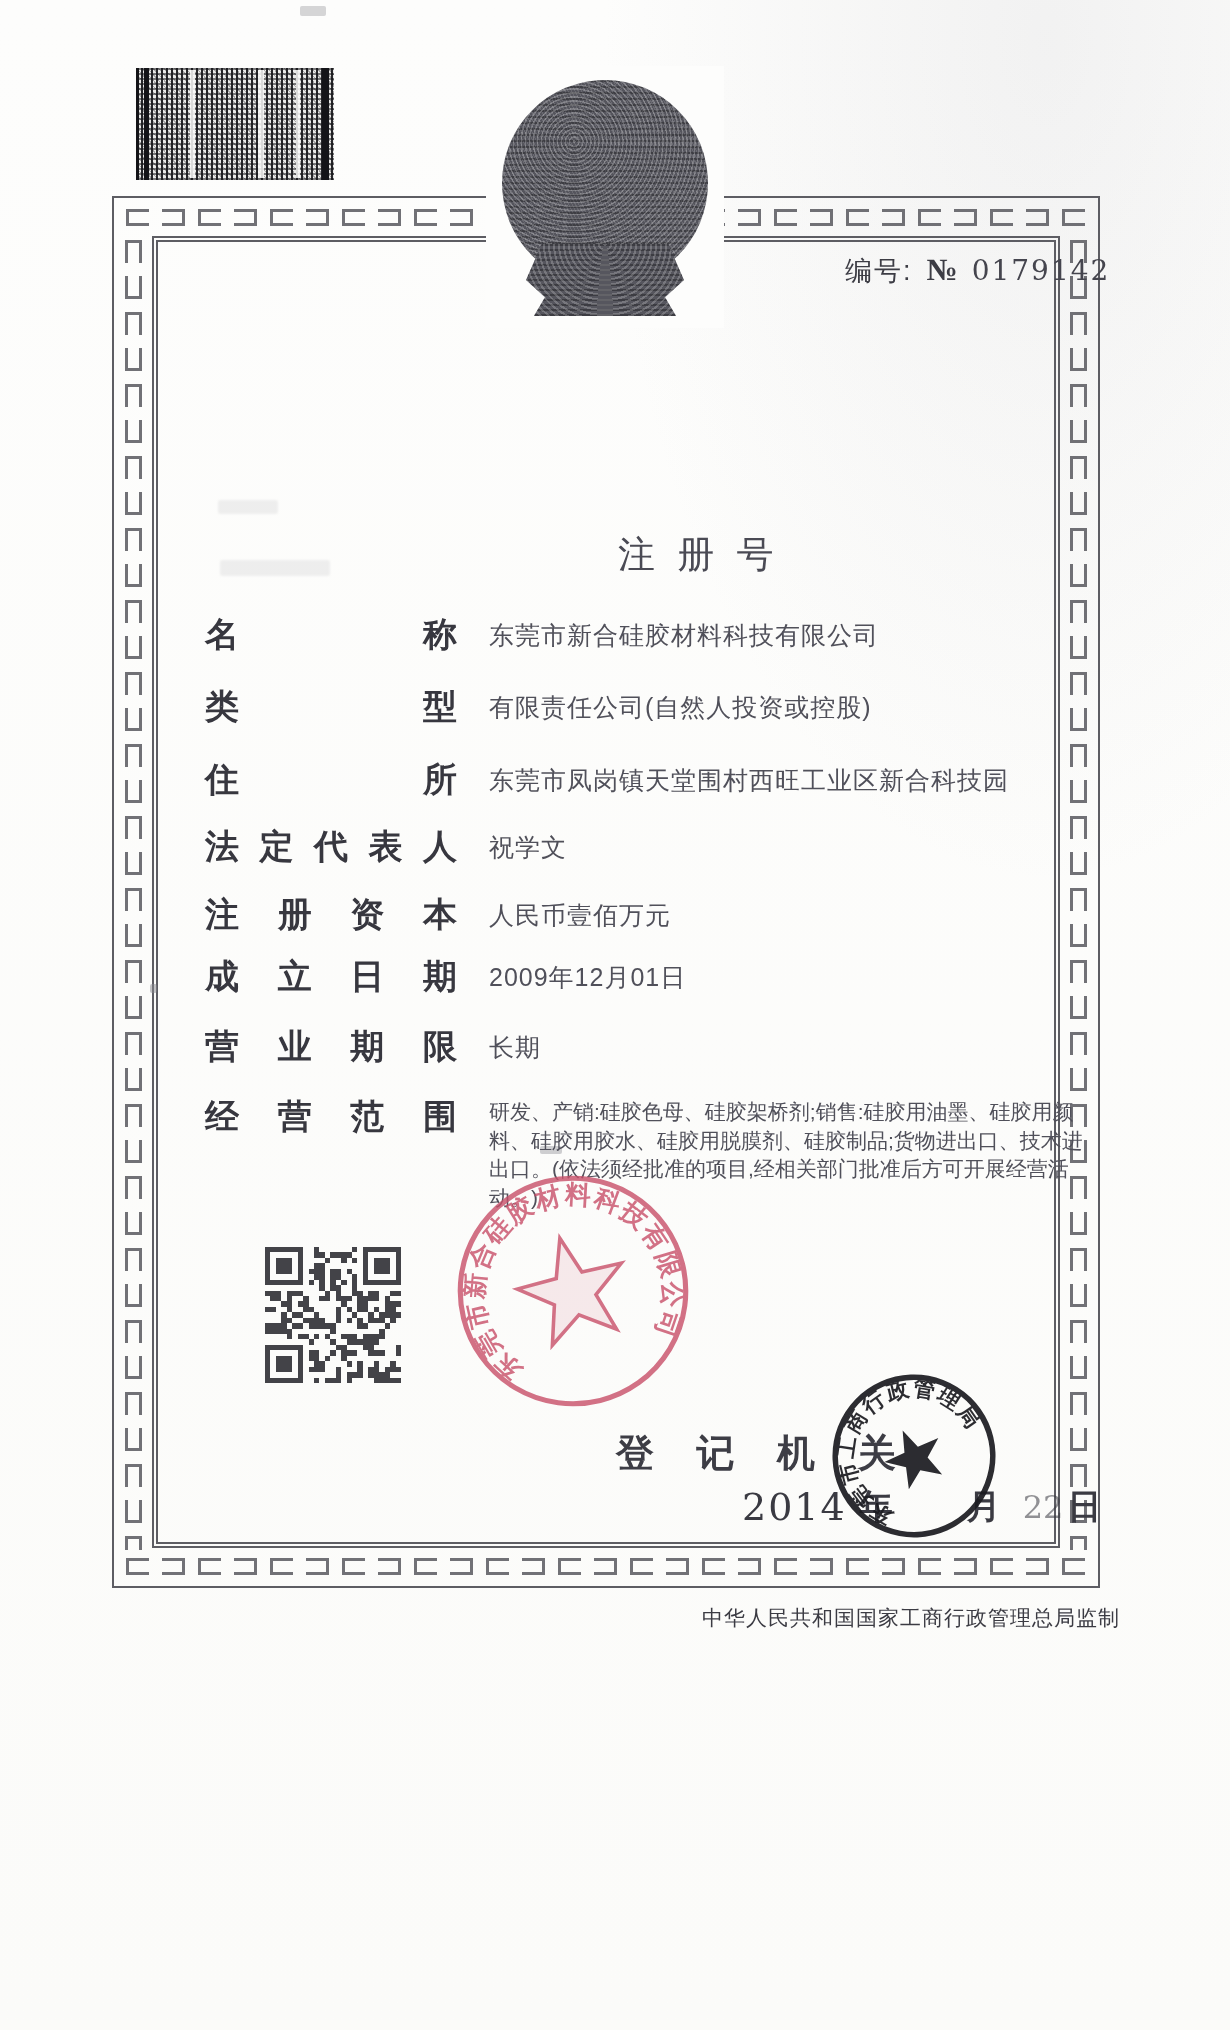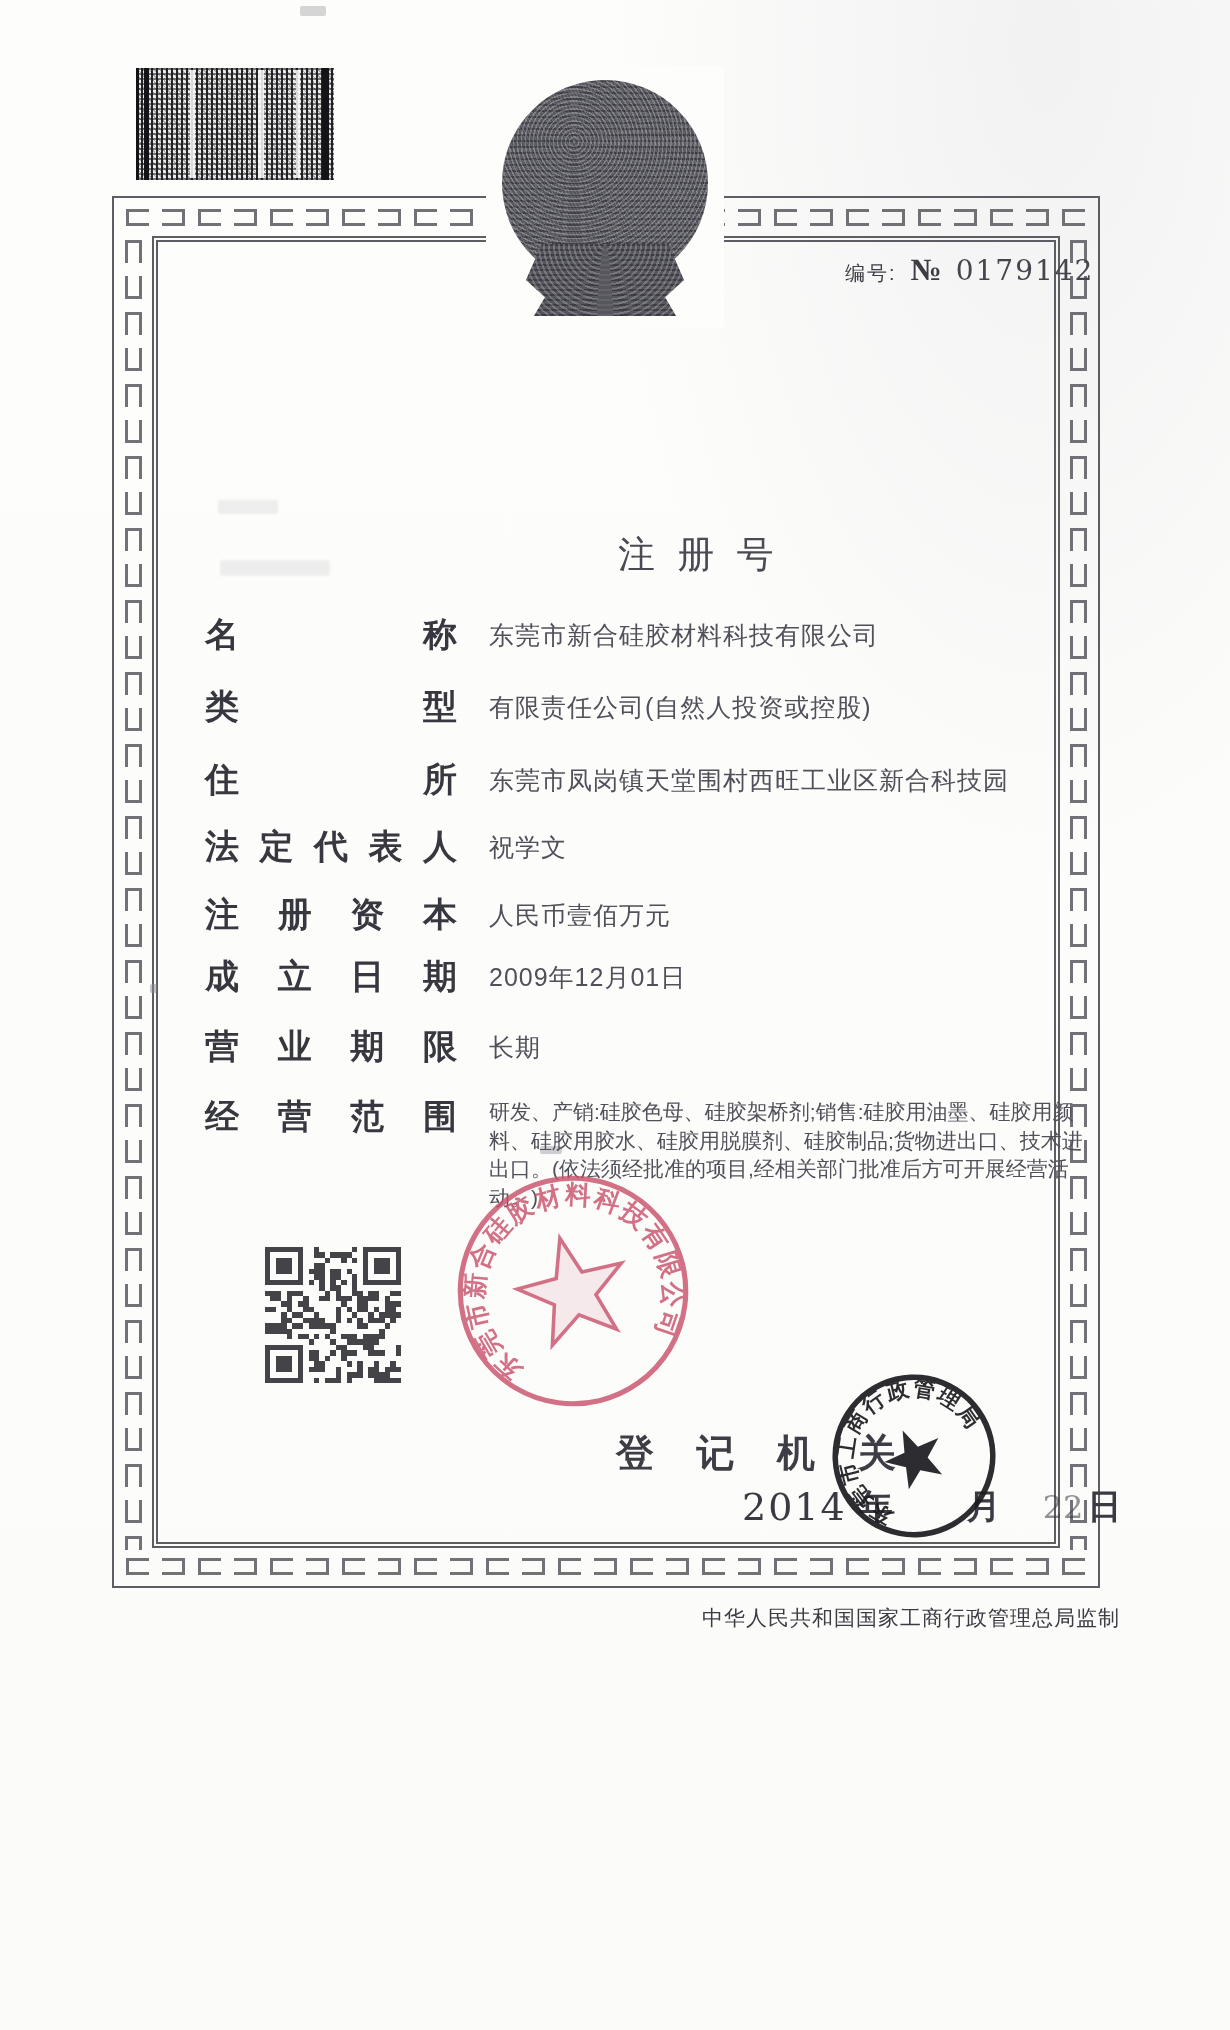--- a/index.html
+++ b/index.html
@@ -39,21 +39,21 @@
     position:absolute; left:40px; top:178px; width:158px; height:72px;
     background-color:#56565e;
     background-image:
       repeating-radial-gradient(circle at 50% 0%, rgba(255,255,255,.2) 0 2px, transparent 2px 5px),
       repeating-linear-gradient(0deg, rgba(0,0,0,.3) 0 2px, transparent 2px 5px);
     clip-path:polygon(10% 0, 90% 0, 100% 50%, 88% 74%, 95% 100%, 5% 100%, 12% 74%, 0 50%);
   }
 
   
   .serial { position:absolute; left:845px; top:252px; display:flex; align-items:baseline; z-index:4; color:#3c3c44; }
-  .serial .s-label { font-size:20px; letter-spacing:2px; }
+  .serial .s-label { font-size:27px; letter-spacing:2px; }
   .serial .s-no { font-family:"Liberation Serif", serif; font-weight:bold; font-size:31px; margin-left:14px; }
   .serial .s-num { font-family:"DejaVu Serif", serif; font-size:28px; letter-spacing:2px; margin-left:14px; color:#45454e; }
 
   
   .frame { position:absolute; left:112px; top:196px; width:988px; height:1392px;
            border:2px solid #5d5d63; z-index:1; }
   .frame-inner { position:absolute; left:38px; top:38px; right:38px; bottom:38px;
                  border:6px double #5d5d63; }
   .strip { position:absolute; overflow:hidden; opacity:.88; }
   .strip-h { display:flex; gap:13px; align-items:center; }
@@ -96,21 +96,21 @@
               transform:rotate(-14deg); opacity:.8; z-index:6; }
   .black-seal { position:absolute; left:826px; top:1368px; width:176px; height:176px;
                 transform:rotate(-24deg); opacity:.92; z-index:6; }
 
   
   .registrar { position:absolute; left:616px; top:1428px; font-size:38px; font-weight:600;
                letter-spacing:16px; color:#3d3d45; z-index:4; }
   .date-line { position:absolute; left:742px; top:1484px; display:flex; align-items:center; z-index:5; color:#3a3a42; }
   .date-line .d-year { font-family:"DejaVu Serif", serif; font-size:38px; letter-spacing:2px; }
   .date-line .d-char { font-size:34px; font-weight:600; }
-  .d-y { margin-left:12px; } .d-m { margin-left:74px; } .d-day { margin-left:42px; font-size:32px; opacity:.55; font-family:"DejaVu Serif", serif; } .d-d { margin-left:4px; }
+  .d-y { margin-left:12px; } .d-m { margin-left:74px; } .d-day { margin-left:22px; font-size:32px; opacity:.55; font-family:"DejaVu Serif", serif; } .d-d { margin-left:4px; }
 
   
   .footer-left { position:absolute; left:100px; top:1604px; font-size:19px; color:#4a4a52; letter-spacing:1px; z-index:4; }
   .footer-right { position:absolute; left:702px; top:1604px; font-size:21px; font-weight:500; color:#3b3b43; letter-spacing:1px; z-index:4; }
 
   
   .artifact { position:absolute; background:#8a8a90; border-radius:2px; z-index:2; }
 </style>
 </head>
 <body>

